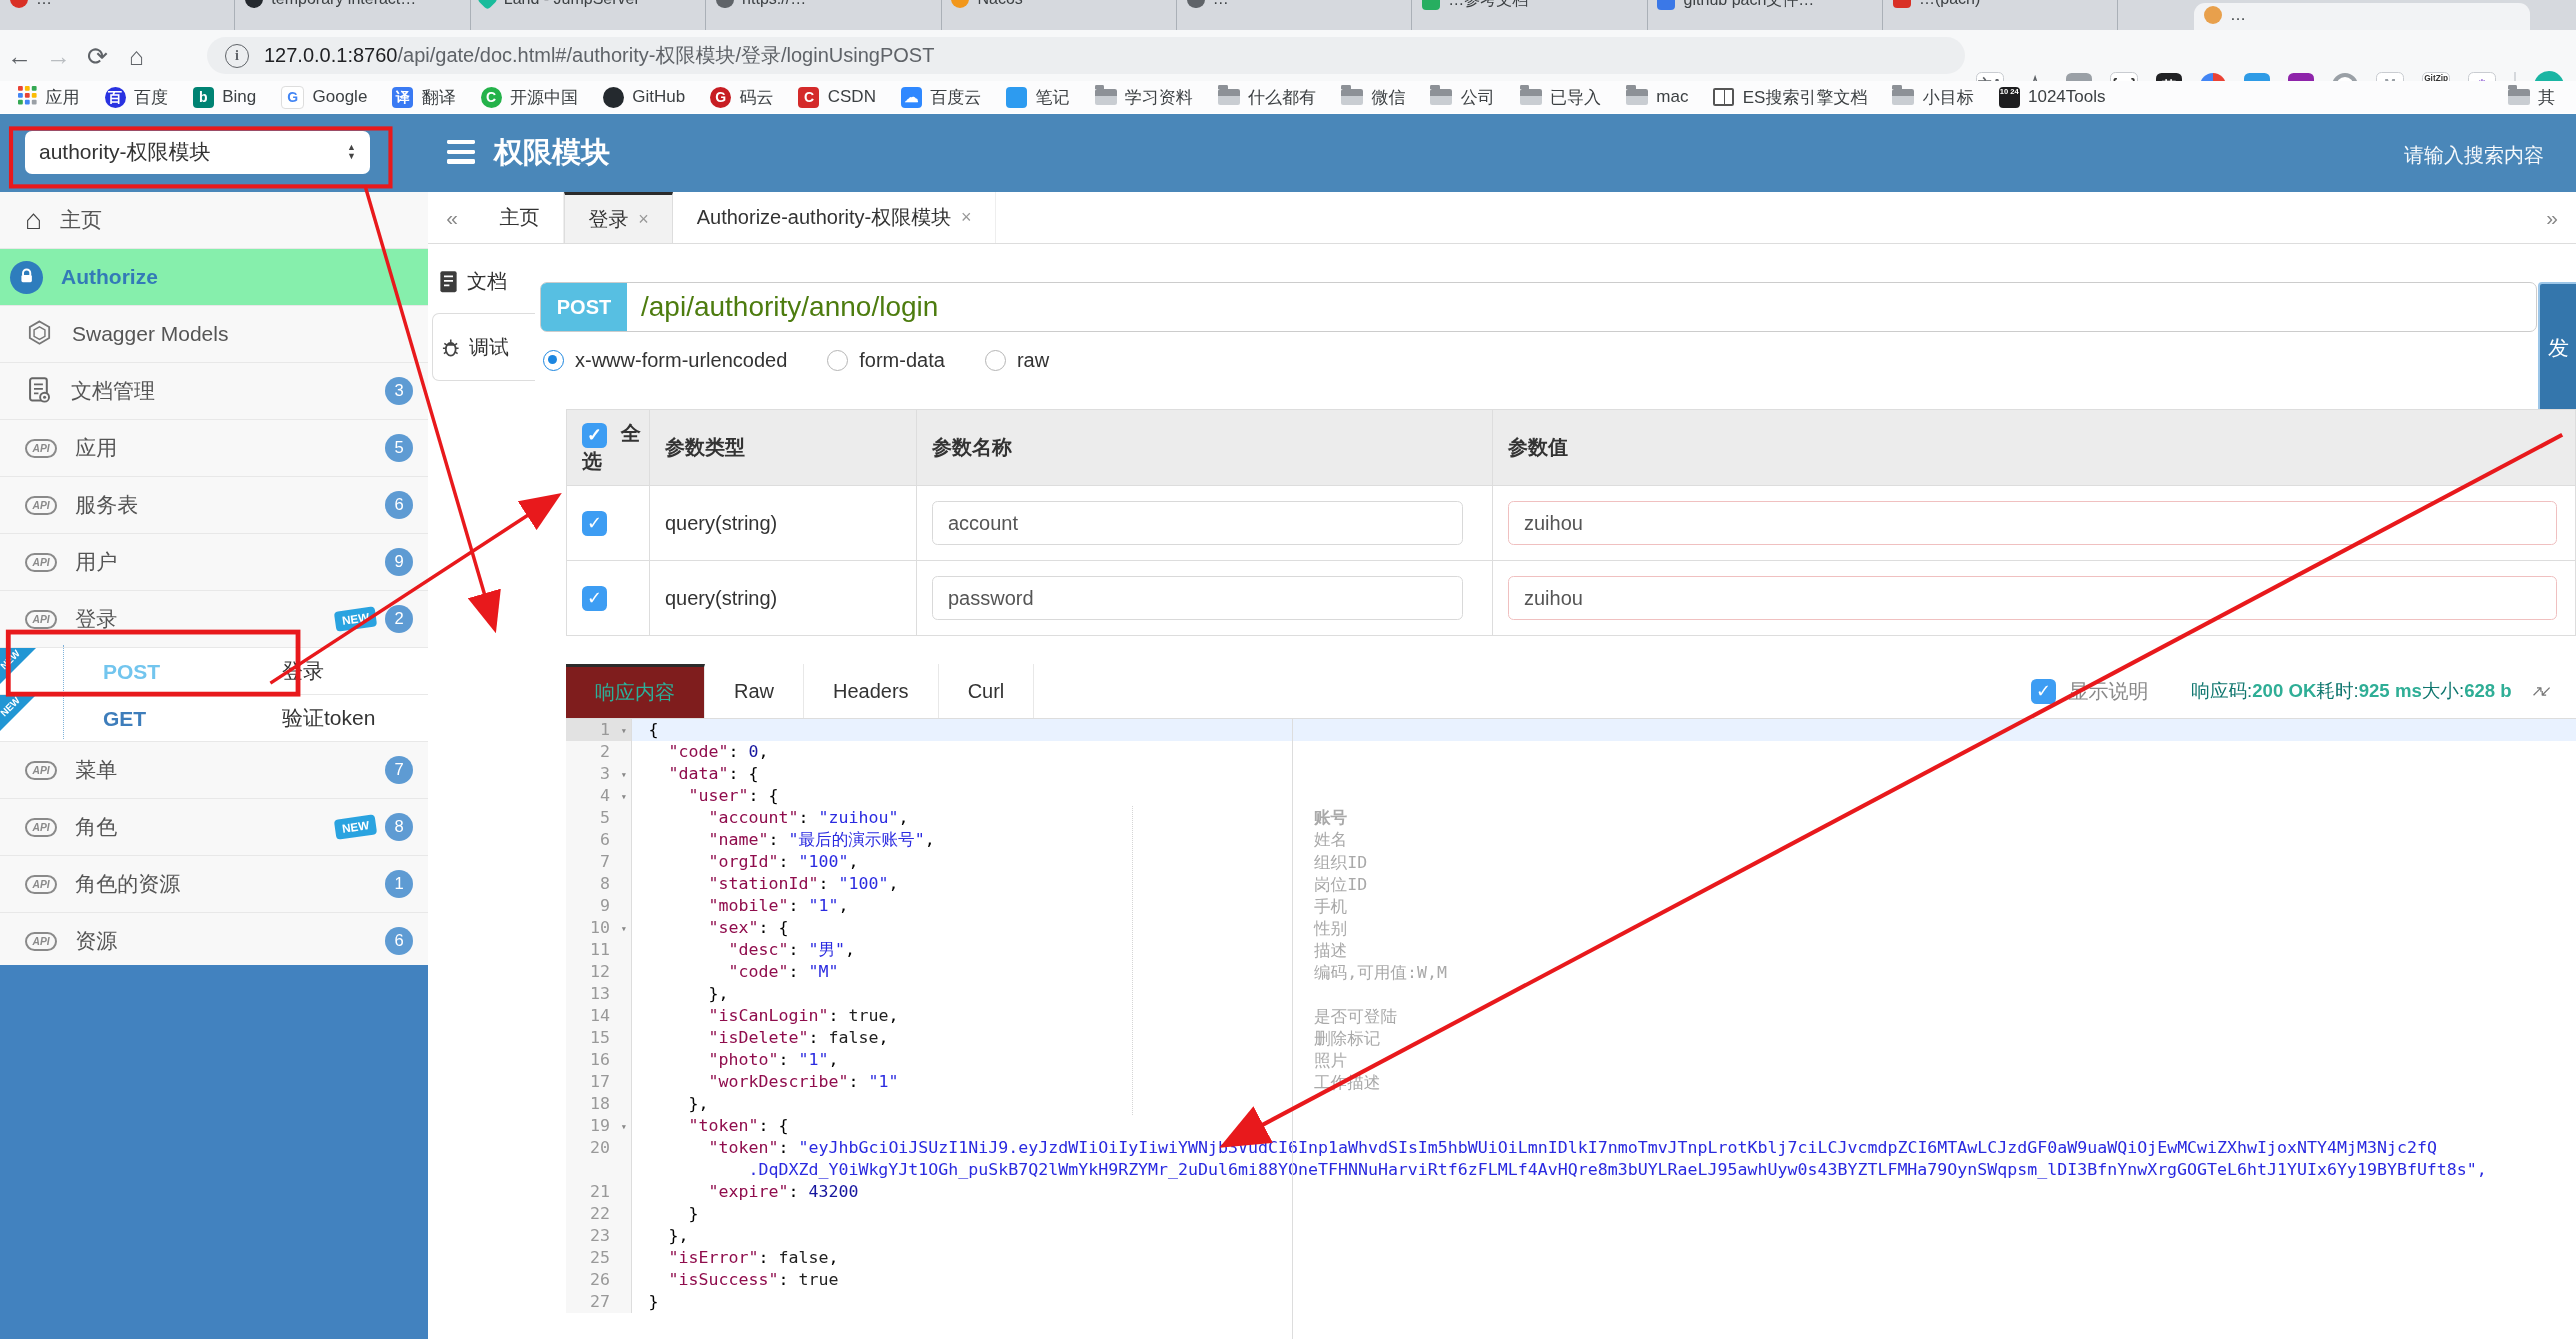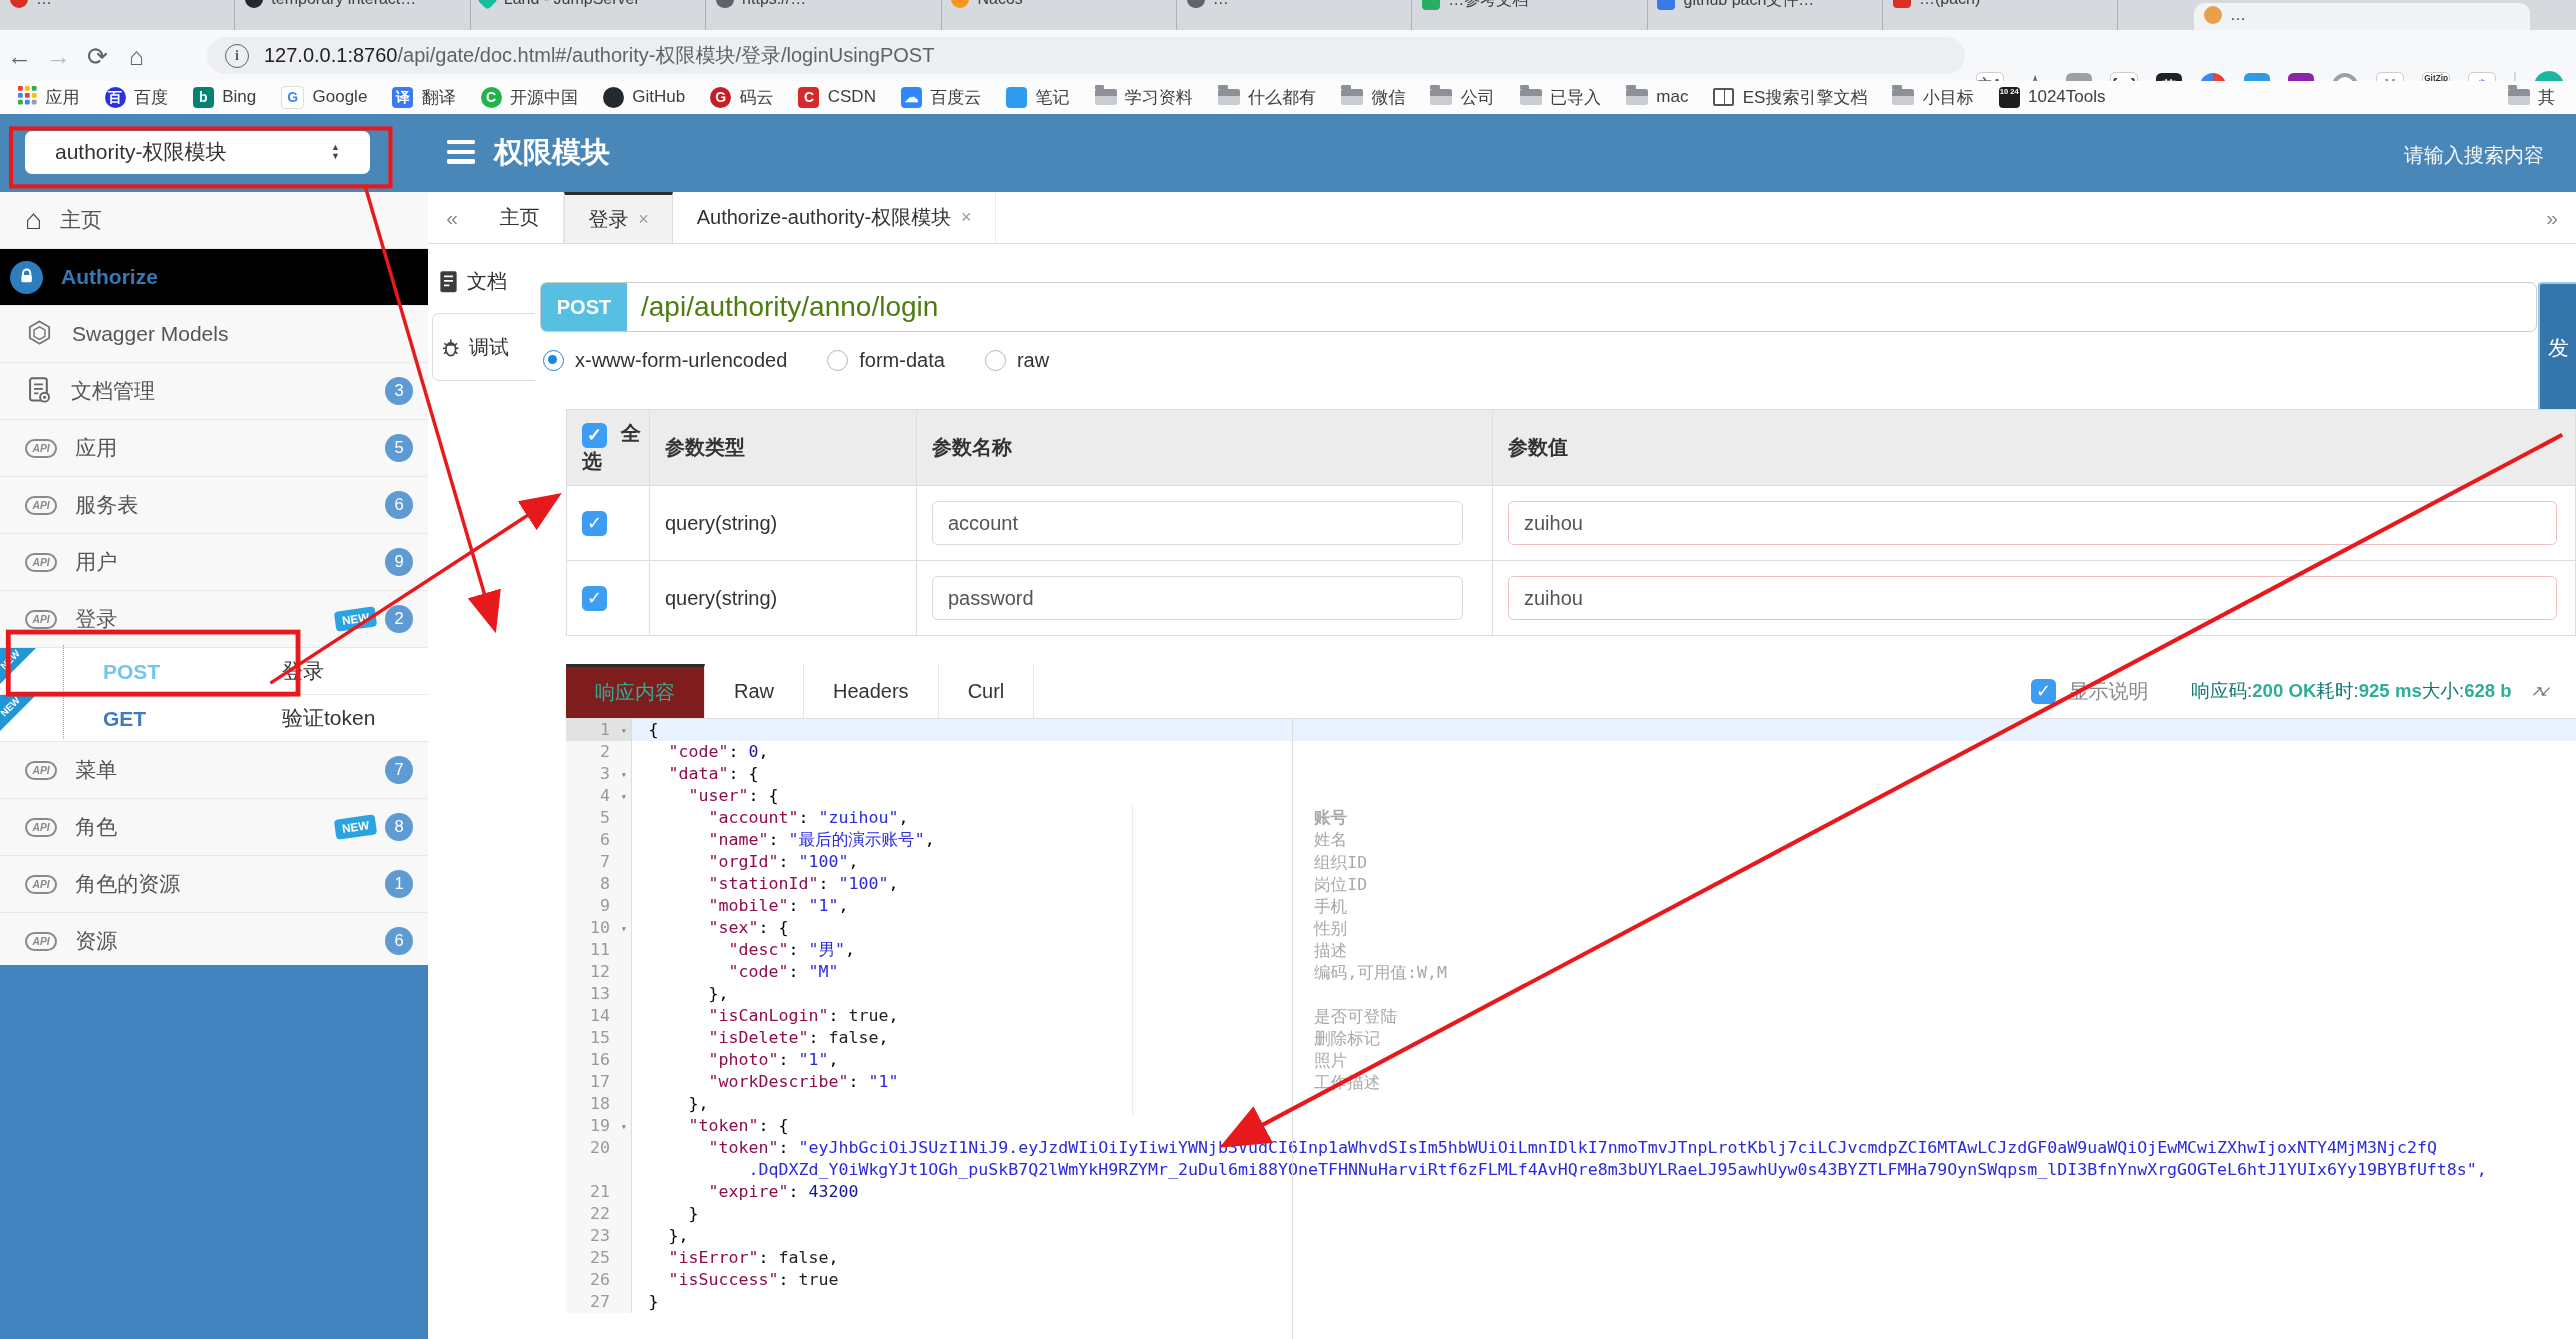--- a/index.html
+++ b/index.html
@@ -44,33 +44,33 @@
         text-align:center;flex:0 0 auto;}
   .ic-folder{width:22px;height:16.6px;border-radius:2.1px;position:relative;
         background:linear-gradient(#8d9197 0 45%,#c9cdd2 45% 100%);}
   .ic-folder::before{content:'';position:absolute;top:-4.1px;left:0;width:9.7px;height:4.8px;background:#8d9197;border-radius:1.4px 1.4px 0 0;}
   .ic-book{width:21px;height:18px;border:2.1px solid #555;border-radius:2.1px;box-sizing:border-box;position:relative;background:#fff;}
   .ic-book::before{content:'';position:absolute;left:50%;top:0;bottom:0;width:1.4px;background:#555;}
   #otherbm{position:absolute;right:21px;top:81px;height:32px;display:flex;align-items:center;gap:8.3px;}
   
   #appheader{left:0;top:114px;width:2576px;height:78px;background:#4a87b9;}
   #modselect{left:25px;top:16.6px;width:345px;height:43px;background:#fff;border-radius:7px;
-        display:flex;align-items:center;padding:0 30px;box-sizing:border-box;}
+        display:flex;align-items:center;padding:0 14px;box-sizing:border-box;}
   #modselect .mtext{font-size:21px;color:#333;flex:1;}
   #modselect .updn{display:flex;flex-direction:column;font-size:9px;color:#444;line-height:9px;}
   #hamburger{left:447px;top:26px;width:28px;height:23.5px;display:flex;flex-direction:column;justify-content:space-between;}
   #hamburger i{height:4.1px;background:#fff;border-radius:1.4px;display:block;}
   #apptitle{left:494px;top:19.3px;font-size:29px;font-weight:bold;color:#fff;}
   #hsearch{right:32px;top:28px;font-size:20px;color:rgba(255,255,255,.95);}
   
   #sidebar{left:0;top:192px;width:428px;height:1148px;background:#f8f8f8;}
   .srow{height:57px;display:flex;align-items:center;border-bottom:0.7px solid #e8e8e8;position:relative;
         padding-left:25px;box-sizing:border-box;background:#f8f8f8;}
   .srow .slabel{font-size:21px;color:#555;margin-left:18px;}
-  .srow.active{background:#000000;padding-left:10px;}
+  .srow.active{background:#86efac;padding-left:10px;}
   .srow.active .slabel{color:#337ab7;font-weight:bold;}
   .srow .right{margin-left:auto;display:flex;align-items:center;gap:8.3px;padding-right:15px;}
   .cbadge{min-width:28px;height:28px;border-radius:14px;background:#5e9bd3;color:#fff;
         font-size:16.6px;line-height:28px;text-align:center;}
   .newtag{background:#2aa3e0;color:#fff;font:bold 11.7px/1 "Liberation Sans",sans-serif;
         padding:4.1px 7px;border-radius:4.1px;transform:rotate(-8deg);}
   .srow.sub{height:47px;background:#fff;padding-left:103px;}
   .srow.sub .method{font:bold 21px/1 "Liberation Sans",sans-serif;width:103px;}
   .m-post{color:#72c5ee;}
   .m-get{color:#3d7dbb;}

